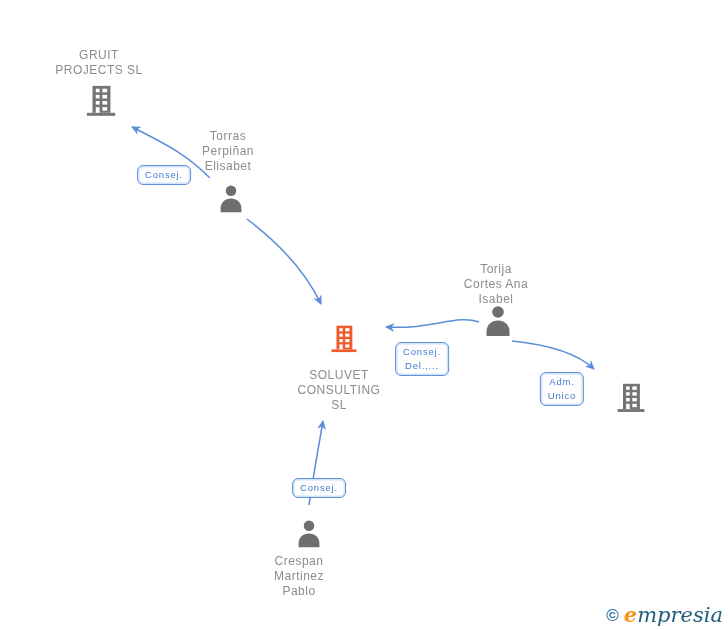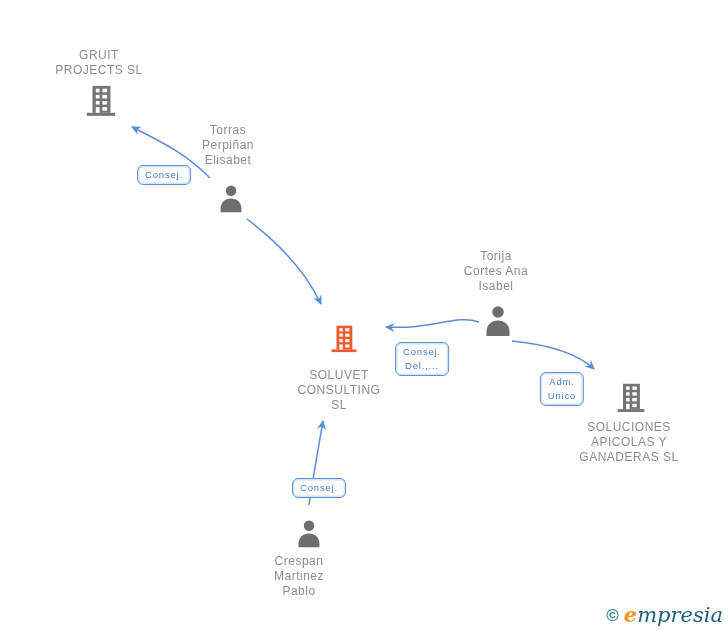--- a/index.html
+++ b/index.html
@@ -68,21 +68,21 @@
         <rect x="12.5" y="11.5" width="4" height="3.8"></rect>
           <rect x="19.5" y="11.5" width="5" height="3.8"></rect>
         <rect x="12.5" y="18" width="4" height="3.8"></rect>
           <rect x="19.5" y="18" width="5" height="3.8"></rect>
         <rect x="19.5" y="24.5" width="5" height="3.8"></rect>
         <rect x="12.5" y="24.5" width="4" height="6"></rect>
       </g>
     </svg>
   </div>
 
-  <div class="nlabel" style="left:228px;top:123px;">Torras
+  <div class="nlabel" style="left:228px;top:129px;">Torras
 Perpiñan
 Elisabet</div>
   <div class="node-icon" style="left:231px;top:198px;">
     <svg width="29" height="29" viewBox="0 0 32 32">
       <g class="person-fill">
         <circle cx="16" cy="8" r="5.8"></circle>
         <path d="M4.5,32 v-4.5 c0,-6.6 5.1,-11 11.5,-11 s11.5,4.4 11.5,11 V32 Z"></path>
       </g>
     </svg>
   </div>
@@ -102,21 +102,21 @@
           <rect x="19.5" y="18" width="5" height="3.8"></rect>
         <rect x="19.5" y="24.5" width="5" height="3.8"></rect>
         <rect x="12.5" y="24.5" width="4" height="6"></rect>
       </g>
     </svg>
   </div>
   <div class="nlabel" style="left:339px;top:368px;">SOLUVET
 CONSULTING
 SL</div>
 
-  <div class="nlabel" style="left:496px;top:249px;">Torija
+  <div class="nlabel" style="left:496px;top:262px;">Torija
 Cortes Ana
 Isabel</div>
   <div class="node-icon" style="left:498px;top:320px;">
     <svg width="32" height="32" viewBox="0 0 32 32">
       <g class="person-fill">
         <circle cx="16" cy="8" r="5.8"></circle>
         <path d="M4.5,32 v-4.5 c0,-6.6 5.1,-11 11.5,-11 s11.5,4.4 11.5,11 V32 Z"></path>
       </g>
     </svg>
   </div>
@@ -132,23 +132,20 @@
           <rect x="19.5" y="5" width="5" height="3.8"></rect>
         <rect x="12.5" y="11.5" width="4" height="3.8"></rect>
           <rect x="19.5" y="11.5" width="5" height="3.8"></rect>
         <rect x="12.5" y="18" width="4" height="3.8"></rect>
           <rect x="19.5" y="18" width="5" height="3.8"></rect>
         <rect x="19.5" y="24.5" width="5" height="3.8"></rect>
         <rect x="12.5" y="24.5" width="4" height="6"></rect>
       </g>
     </svg>
   </div>
-  <div class="nlabel" style="left:629px;top:420px;">SOLUCIONES
-APICOLAS Y
-GANADERAS SL</div>
 
   <div class="node-icon" style="left:309px;top:533px;">
     <svg width="29" height="29" viewBox="0 0 32 32">
       <g class="person-fill">
         <circle cx="16" cy="8" r="5.8"></circle>
         <path d="M4.5,32 v-4.5 c0,-6.6 5.1,-11 11.5,-11 s11.5,4.4 11.5,11 V32 Z"></path>
       </g>
     </svg>
   </div>
   <div class="nlabel" style="left:299px;top:554px;">Crespan

